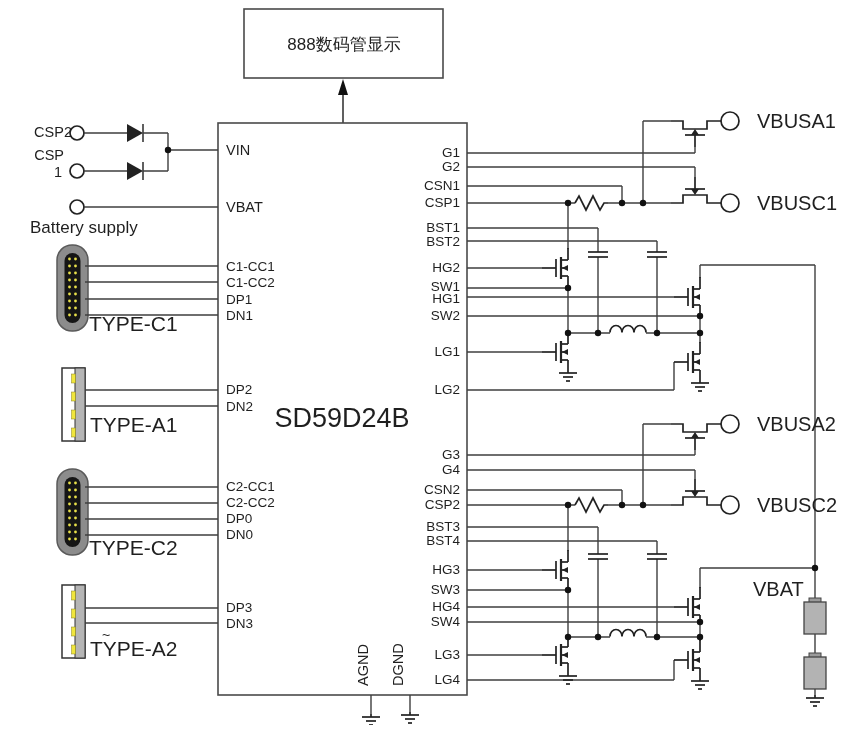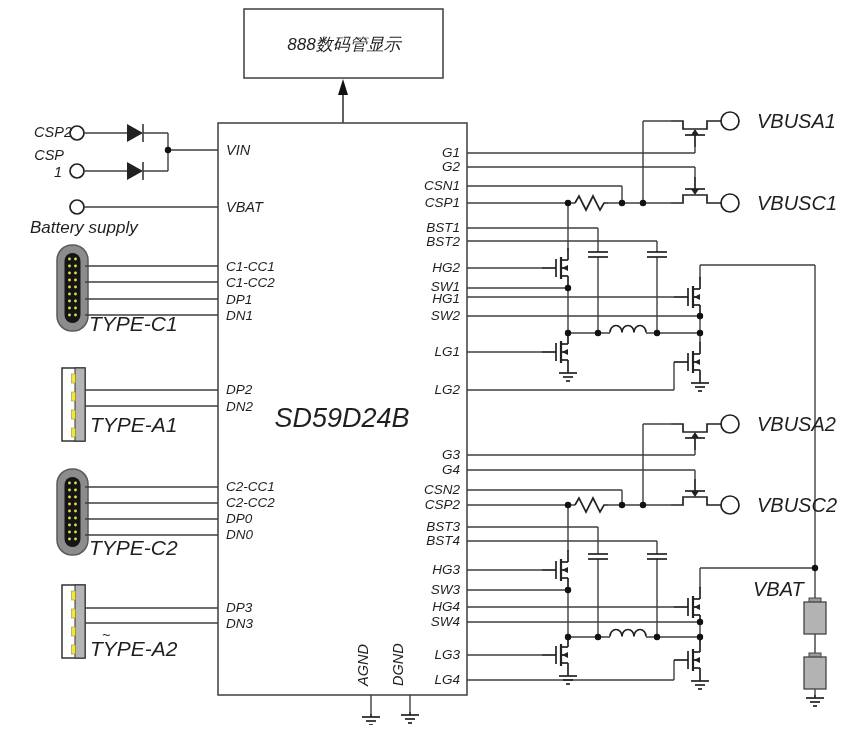--- a/index.html
+++ b/index.html
@@ -1,16 +1,16 @@
 <!DOCTYPE html>
 <html><head>
 <meta charset="utf-8">
 <style>
   html,body{margin:0;padding:0;background:#fff;}
-  .canvas{position:relative;width:863px;height:725px;background:#ffffff;overflow:hidden;font-style:italic;}
+  .canvas{position:relative;width:863px;height:725px;background:#ffffff;overflow:hidden;}
   svg{display:block;}
   text{font-family:"Liberation Sans","DejaVu Sans",sans-serif;fill:#1f1f1f;}
   .wire{stroke:#3f3f3f;stroke-width:1.4;fill:none;}
   .wire2{stroke:#2b2b2b;stroke-width:1.5;fill:none;}
   .sym{stroke:#222;stroke-width:1.7;fill:none;}
   .box{stroke:#4a4a4a;stroke-width:1.6;fill:#fff;}
   .pin{font-size:13.5px;}
   .pinbig{font-size:14.5px;}
   .term{font-size:20px;}
   .conn{font-size:21px;}

